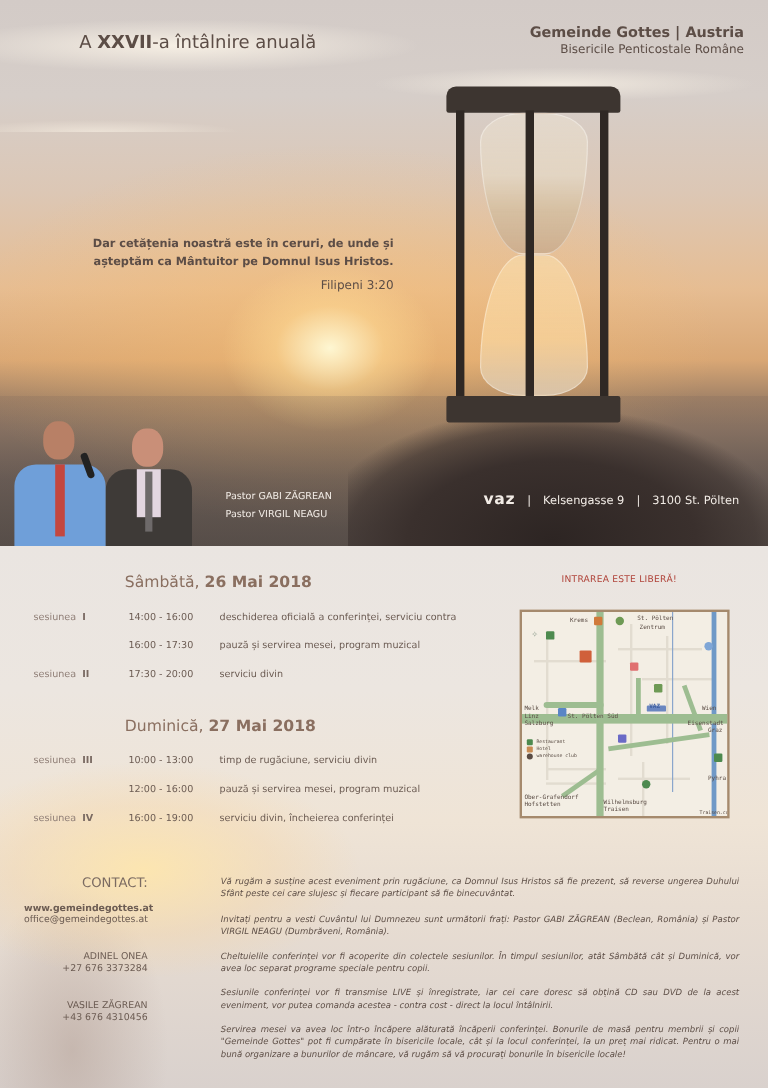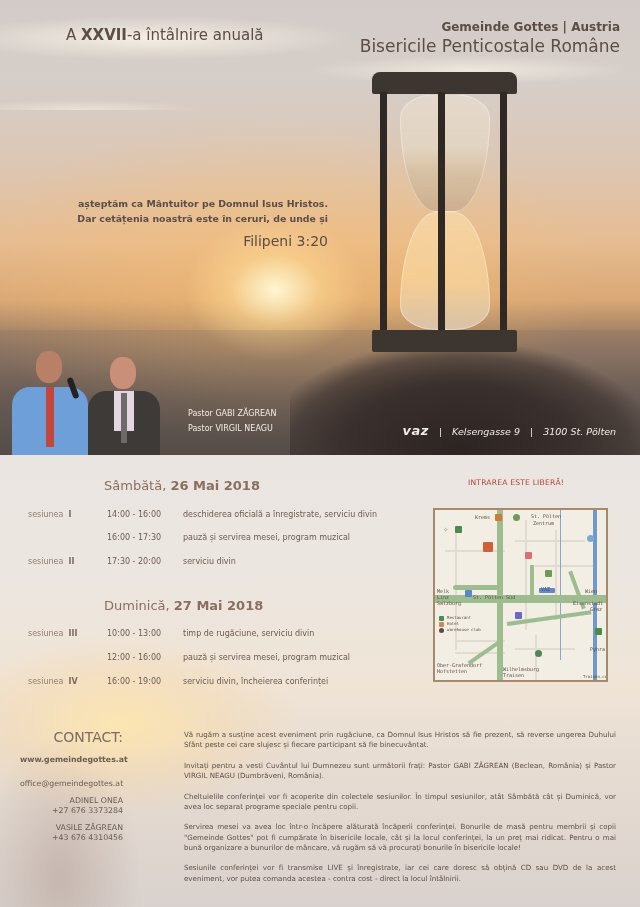--- a/index.html
+++ b/index.html
@@ -43,33 +43,33 @@
 
   .top-left-line {
     position: absolute; left: 66px; top: 26px; font-size: 15px; color: #5c4d46;
     font-family: "DejaVu Sans", sans-serif;
   }
   .top-left-line b { font-weight: bold; text-align: right; }
   .org {
     position: absolute; right: 20px; top: 20px; text-align: right;
   }
   .org .org-name { font-size: 12px; font-weight: bold; color: #5c4d46; }
-  .org .org-sub { font-size: 17px; color: #5c4d46; margin-top: 2px; margin-left: 28px; }
+  .org .org-sub { font-size: 10px; color: #5c4d46; margin-top: 2px; margin-left: 28px; }
 
   .main-title {
     position: absolute; left: 20px; top: 116px; width: 310px; text-align: center;
     font-family: "Liberation Sans", sans-serif; font-weight: bold; font-size: 22px; line-height: 25px;
     color: #6a5a52; letter-spacing: 0.3px;
     text-shadow: 0 0 4px rgba(255,255,255,0.9), 0 0 8px rgba(255,255,255,0.7);
   }
   .verse {
     position: absolute; left: 40px; top: 196px; width: 288px; text-align: right;
     font-size: 9.4px; line-height: 15px; font-weight: bold; color: #5c4d46;
   }
-  .verse-ref { position: absolute; left: 200px; top: 233px; width: 128px; text-align: right; font-size: 14px; color: #5c4d46; }
+  .verse-ref { position: absolute; left: 200px; top: 233px; width: 128px; text-align: right; font-size: 10px; color: #5c4d46; }
 
   .dates {
     position: absolute; left: 548px; top: 118px; width: 80px; text-align: center;
     font-size: 16px; color: #5c4d46; line-height: 21px;
   }
   .dates .d-line { display: block; }
   .dates .month { display: block; margin-top: 3px; }
 
   .speakers {
     position: absolute; left: 8px; top: 345px; width: 150px; height: 110px;
@@ -80,21 +80,21 @@
   .p1 .body { position: absolute; left: 4px; top: 40px; width: 76px; height: 68px; background: #6f9fd9; border-radius: 18px 18px 0 0; }
   .p1 .tie { position: absolute; left: 38px; top: 40px; width: 8px; height: 60px; background: #c4473e; }
   .p1 .mic { position: absolute; left: 62px; top: 30px; width: 6px; height: 22px; background: #222; border-radius: 3px; transform: rotate(-20deg); }
   .p2 { left: 80px; width: 72px; height: 100px; }
   .p2 .head { position: absolute; left: 22px; top: 2px; width: 26px; height: 32px; background: #c98f78; border-radius: 45%; }
   .p2 .body { position: absolute; left: 0; top: 36px; width: 72px; height: 64px; background: #3e3a37; border-radius: 18px 18px 0 0; }
   .p2 .shirt { position: absolute; left: 26px; top: 36px; width: 20px; height: 40px; background: #e3d6e0; }
   .p2 .tie { position: absolute; left: 33px; top: 38px; width: 6px; height: 50px; background: #6e6a6a; }
 
   .pastors { position: absolute; left: 188px; top: 406px; font-size: 8px; color: #f2ece6; line-height: 15px; }
-  .venue { position: absolute; right: 24px; top: 423px; font-size: 9.5px; color: #f2ece6; font-style: italic; }
+  .venue { position: absolute; right: 24px; top: 409px; font-size: 9.5px; color: #f2ece6; }
   .venue .vaz { font-size: 13px; font-weight: bold; letter-spacing: 0.5px; }
   .venue .sep { margin: 0 7px; }
 
   .lower {
     position: absolute; left: 0; top: 455px; width: 640px; height: 452px;
     background:
       radial-gradient(ellipse 180px 90px at 120px 270px, rgba(255,230,170,0.85), rgba(250,215,160,0.35) 60%, rgba(250,215,160,0) 100%),
       radial-gradient(ellipse 80px 140px at 60px 420px, rgba(180,160,150,0.55), rgba(180,160,150,0) 100%),
       linear-gradient(180deg, #eae5e1 0px, #ece6e0 120px, #efe4d6 230px, #e8ddd2 300px, #d9d1cd 452px);
   }
@@ -113,28 +113,28 @@
     position: absolute; left: 433px; top: 508px; width: 175px; height: 174px;
     border: 2px solid #a58a6d; background: #f3eee4; overflow: hidden;
   }
   .road { position: absolute; background: #9dbd91; }
   .street { position: absolute; background: #e2dcd0; }
   .river { position: absolute; background: #6f99c7; }
   .map-label { position: absolute; font-size: 5px; color: #5a4c44; font-family: "DejaVu Sans Mono", monospace; white-space: nowrap; }
   .poi { position: absolute; width: 7px; height: 7px; border-radius: 1px; }
 
   .contact { position: absolute; left: 20px; top: 729px; width: 103px; text-align: right; color: #6b5b52; }
-  .contact .c-title { font-size: 14px; color: #7b6b62; }
+  .contact .c-title { font-size: 11px; color: #7b6b62; }
   .contact .c-web { font-size: 7.8px; font-weight: bold; margin-top: 10px; }
-  .contact .c-mail { font-size: 7.8px; margin-top: 15px; }
-  .contact .c-name { font-size: 7.8px; margin-top: 8px; }
+  .contact .c-mail { font-size: 7.8px; margin-top: 0; }
+  .contact .c-name { font-size: 7.8px; margin-top: 22px; }
   .contact .c-phone { font-size: 7.8px; margin-top: 1px; }
 
   .info { position: absolute; left: 184px; top: 730px; width: 432px; font-size: 7.1px; line-height: 10.3px; color: #5e4f47; text-align: justify; }
-  .info p { margin-bottom: 10.2px; }
+  .info p { margin-bottom: 10.2px; font-style: italic; }
 </style>
 </head>
 <body>
 
 <div class="hero">
   <div class="clouds"></div>
   <div class="sea"></div>
   <div class="rock"></div>
 
   <div class="hourglass">
@@ -151,22 +151,22 @@
     <span>A </span><b>XXVII</b><span>-a întâlnire anuală</span>
   </div>
 
   <div class="org">
     <div class="org-name">Gemeinde Gottes | Austria</div>
     <div class="org-sub">Bisericile Penticostale Române</div>
   </div>
 
 
   <div class="verse">
+    <div>Dar cetățenia noastră este în ceruri,  de unde și</div>
     <div>așteptăm ca Mântuitor pe Domnul Isus Hristos.</div>
-    <div>Dar cetățenia noastră este în ceruri,  de unde și</div>
   </div>
   <div class="verse-ref">Filipeni 3:20</div>
 
 
   <div class="speakers">
     <div class="person p2">
       <div class="body"></div>
       <div class="shirt"></div>
       <div class="tie"></div>
       <div class="head"></div>
@@ -194,21 +194,21 @@
 </div>
 
 <div class="lower"></div>
 
 <div class="day-head" style="top:478px">
   <span>Sâmbătă,  </span><b>26 Mai 2018</b>
 </div>
 <div class="session-row" style="top:510px">
   <span class="s-label"><span>sesiunea</span><b>I</b></span>
   <span class="s-time">14:00 - 16:00</span>
-  <span class="s-desc">deschiderea oficială a înregistrate,  serviciu divin</span>
+  <span class="s-desc">deschiderea oficială a conferinței,  serviciu contra</span>
 </div>
 <div class="session-row" style="top:533px">
   <span class="s-time">16:00 - 17:30</span>
   <span class="s-desc">pauză și servirea mesei,  program muzical</span>
 </div>
 <div class="session-row" style="top:557px">
   <span class="s-label"><span>sesiunea</span><b>II</b></span>
   <span class="s-time">17:30 - 20:00</span>
   <span class="s-desc">serviciu divin</span>
 </div>
@@ -303,15 +303,15 @@
   <div class="c-name">ADINEL ONEA</div>
   <div class="c-phone">+27 676 3373284</div>
   <div class="c-name">VASILE ZĂGREAN</div>
   <div class="c-phone">+43 676 4310456</div>
 </div>
 
 <div class="info">
   <p>Vă rugăm a susține acest eveniment prin rugăciune, ca Domnul Isus Hristos să fie prezent, să reverse ungerea Duhului Sfânt peste cei care slujesc și fiecare participant să fie binecuvântat.</p>
   <p>Invitați pentru a vesti Cuvântul lui Dumnezeu sunt următorii frați: Pastor GABI ZĂGREAN (Beclean, România) și Pastor VIRGIL NEAGU (Dumbrăveni, România).</p>
   <p>Cheltuielile conferinței vor fi acoperite din colectele sesiunilor. În timpul sesiunilor, atât Sâmbătă cât și Duminică, vor avea loc separat programe speciale pentru copii.</p>
+  <p>Sesiunile conferinței vor fi transmise LIVE și înregistrate, iar cei care doresc să obțină CD sau DVD de la acest eveniment, vor putea comanda acestea - contra cost - direct la locul întâlnirii.</p>
   <p>Servirea mesei va avea loc într-o încăpere alăturată încăperii conferinței. Bonurile de masă pentru membrii și copii "Gemeinde Gottes" pot fi cumpărate în bisericile locale, cât și la locul conferinței, la un preț mai ridicat. Pentru o mai bună organizare a bunurilor de mâncare, vă rugăm să vă procurați bonurile în bisericile locale!</p>
-  <p>Sesiunile conferinței vor fi transmise LIVE și înregistrate, iar cei care doresc să obțină CD sau DVD de la acest eveniment, vor putea comanda acestea - contra cost - direct la locul întâlnirii.</p>
 </div>
 
 </body></html>

